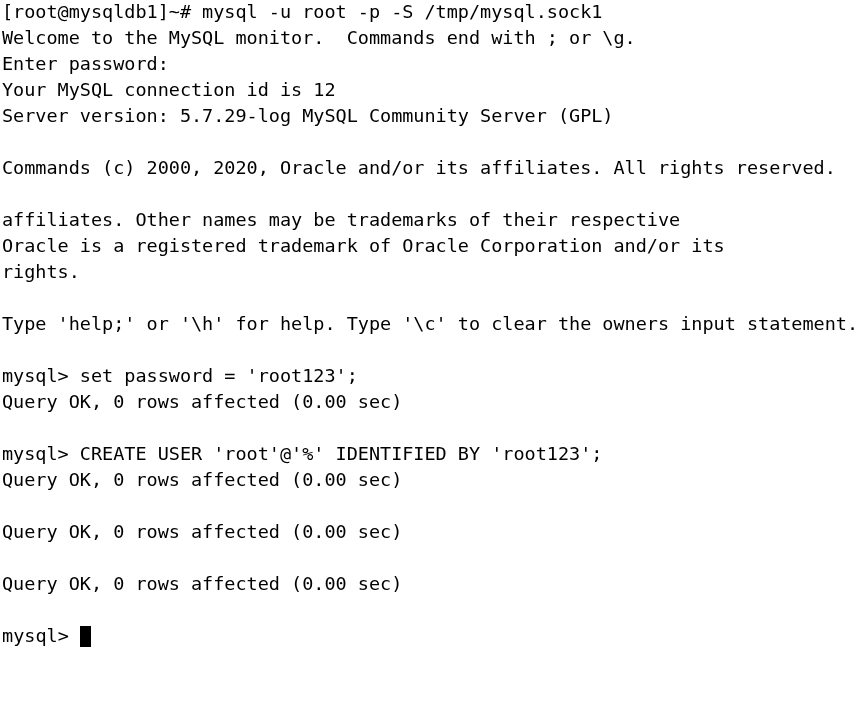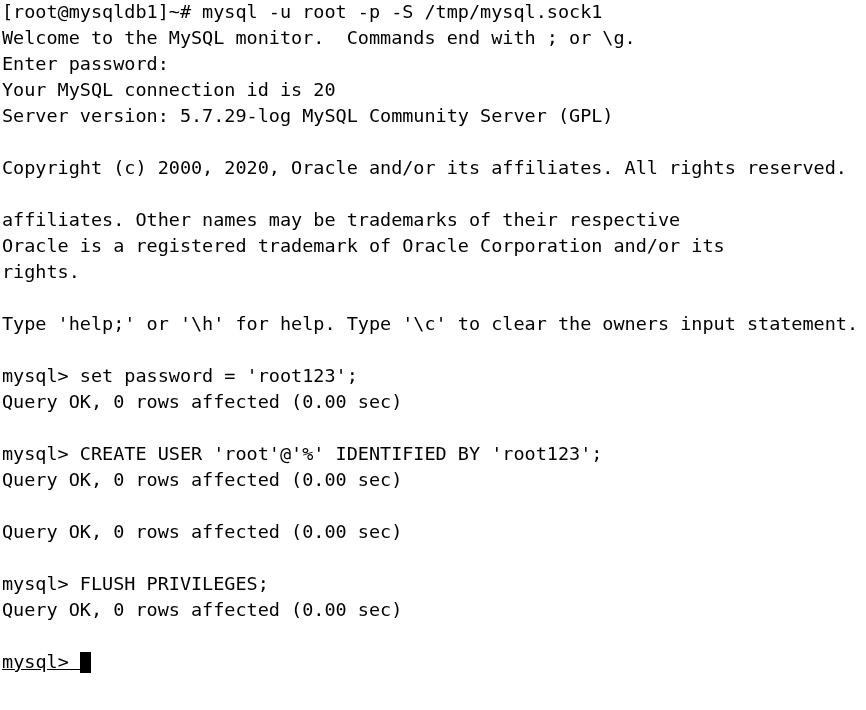--- a/index.html
+++ b/index.html
@@ -37,55 +37,53 @@
   }
   .line.blank::after {
     content: "\00a0";
   }
   .cursor-line {
     white-space: pre;
     height: 26px;
     line-height: 26px;
     display: flex;
     align-items: center;
-    text-decoration: underline;
   }
   .cursor-block {
     display: inline-block;
     width: 11px;
     height: 21px;
     background: #000000;
     vertical-align: -4px;
   }
 </style>
 </head>
 <body>
 
 <div id="terminal" style="background: rgb(255, 255, 255); color: rgb(0, 0, 0);">
   <div id="screen">
       <div class="line">[root@mysqldb1]~# mysql -u root -p -S /tmp/mysql.sock1</div>
       <div class="line">Welcome to the MySQL monitor.  Commands end with ; or \g.</div>
       <div class="line">Enter password:</div>
-      <div class="line">Your MySQL connection id is 20</div>
+      <div class="line">Your MySQL connection id is 12</div>
       <div class="line">Server version: 5.7.29-log MySQL Community Server (GPL)</div>
       <div class="line blank"></div>
-      <div class="line">Copyright (c) 2000, 2020, Oracle and/or its affiliates. All rights reserved.</div>
+      <div class="line">Commands (c) 2000, 2020, Oracle and/or its affiliates. All rights reserved.</div>
       <div class="line blank"></div>
       <div class="line">affiliates. Other names may be trademarks of their respective</div>
       <div class="line">Oracle is a registered trademark of Oracle Corporation and/or its</div>
       <div class="line">rights.</div>
       <div class="line blank"></div>
       <div class="line">Type 'help;' or '\h' for help. Type '\c' to clear the owners input statement.</div>
       <div class="line blank"></div>
       <div class="line">mysql&gt; set password = 'root123';</div>
       <div class="line">Query OK, 0 rows affected (0.00 sec)</div>
       <div class="line blank"></div>
       <div class="line">mysql&gt; CREATE USER 'root'@'%' IDENTIFIED BY 'root123';</div>
       <div class="line">Query OK, 0 rows affected (0.00 sec)</div>
       <div class="line blank"></div>
       <div class="line">Query OK, 0 rows affected (0.00 sec)</div>
       <div class="line blank"></div>
-      <div class="line">mysql&gt; FLUSH PRIVILEGES;</div>
       <div class="line">Query OK, 0 rows affected (0.00 sec)</div>
       <div class="line blank"></div>
       <div class="cursor-line"><span style="white-space: pre;">mysql&gt; </span><span class="cursor-block" style="background: rgb(0, 0, 0);"></span></div>
     </div>
 </div>
 
 </body></html>

